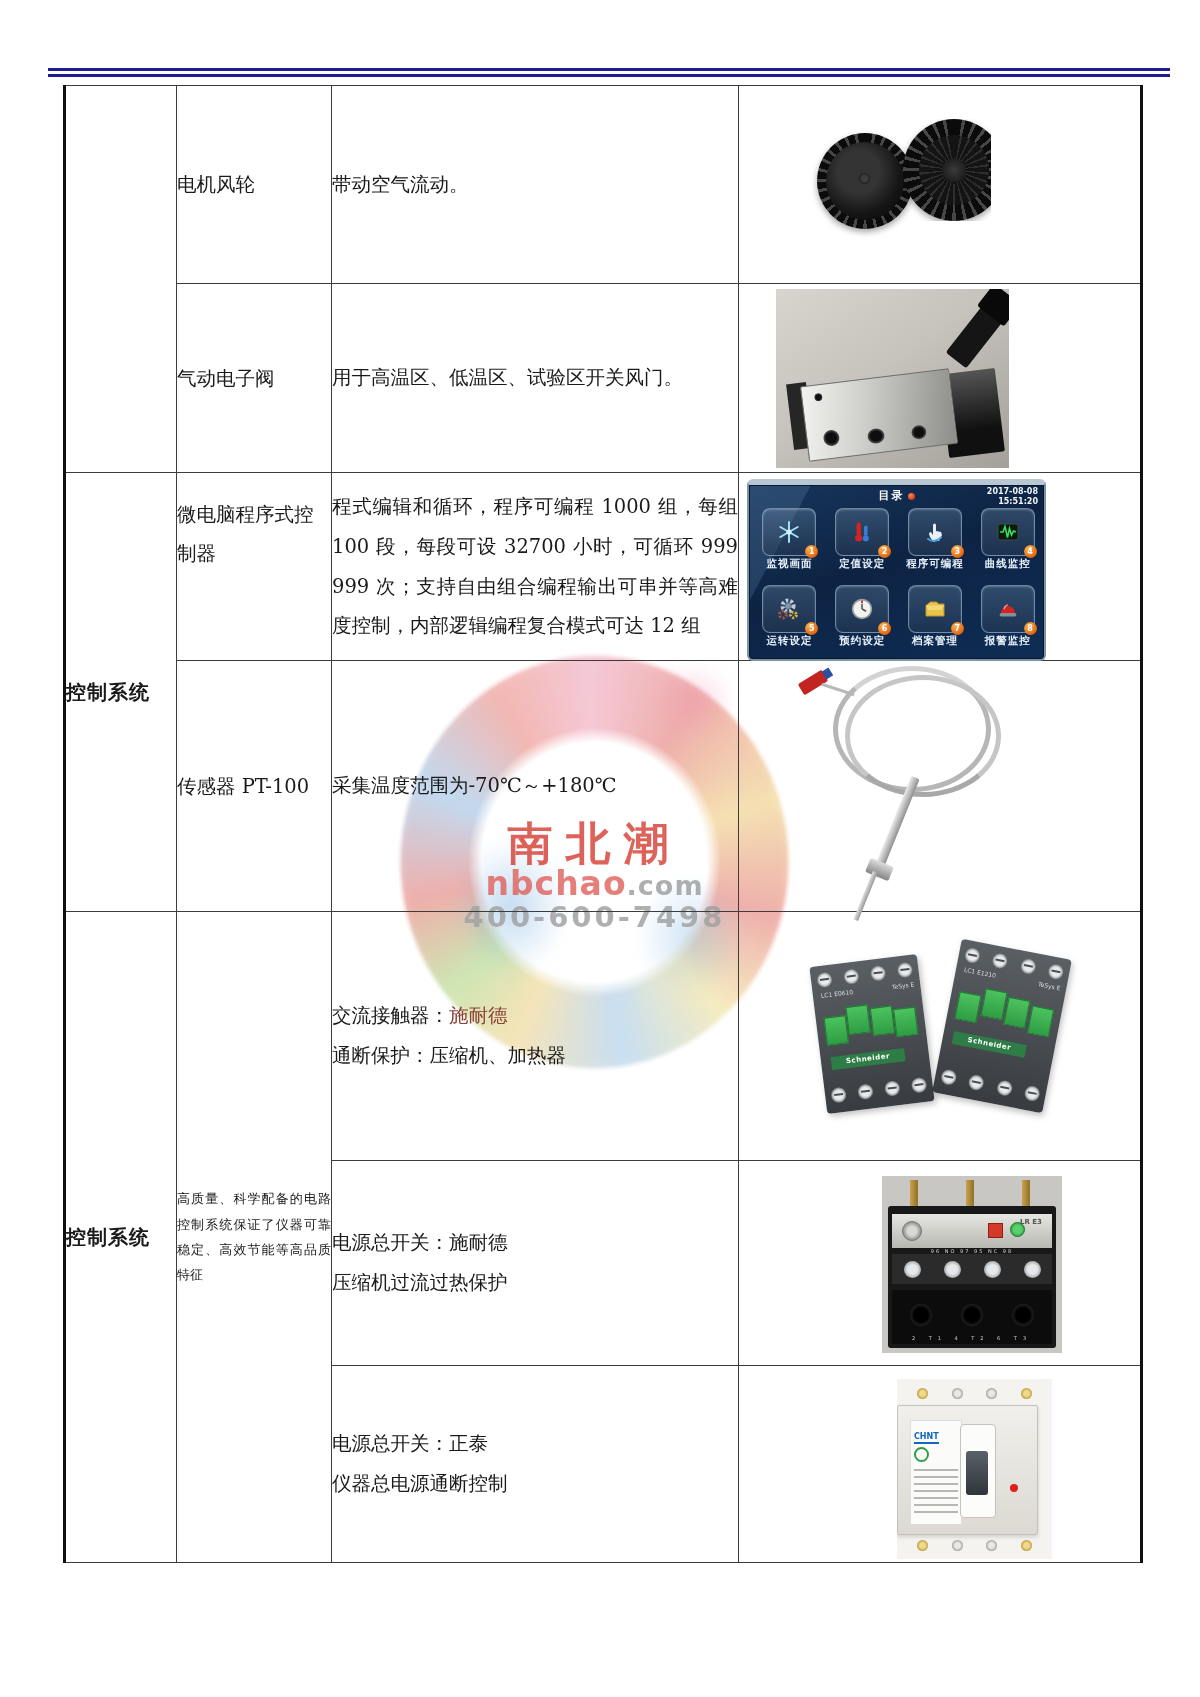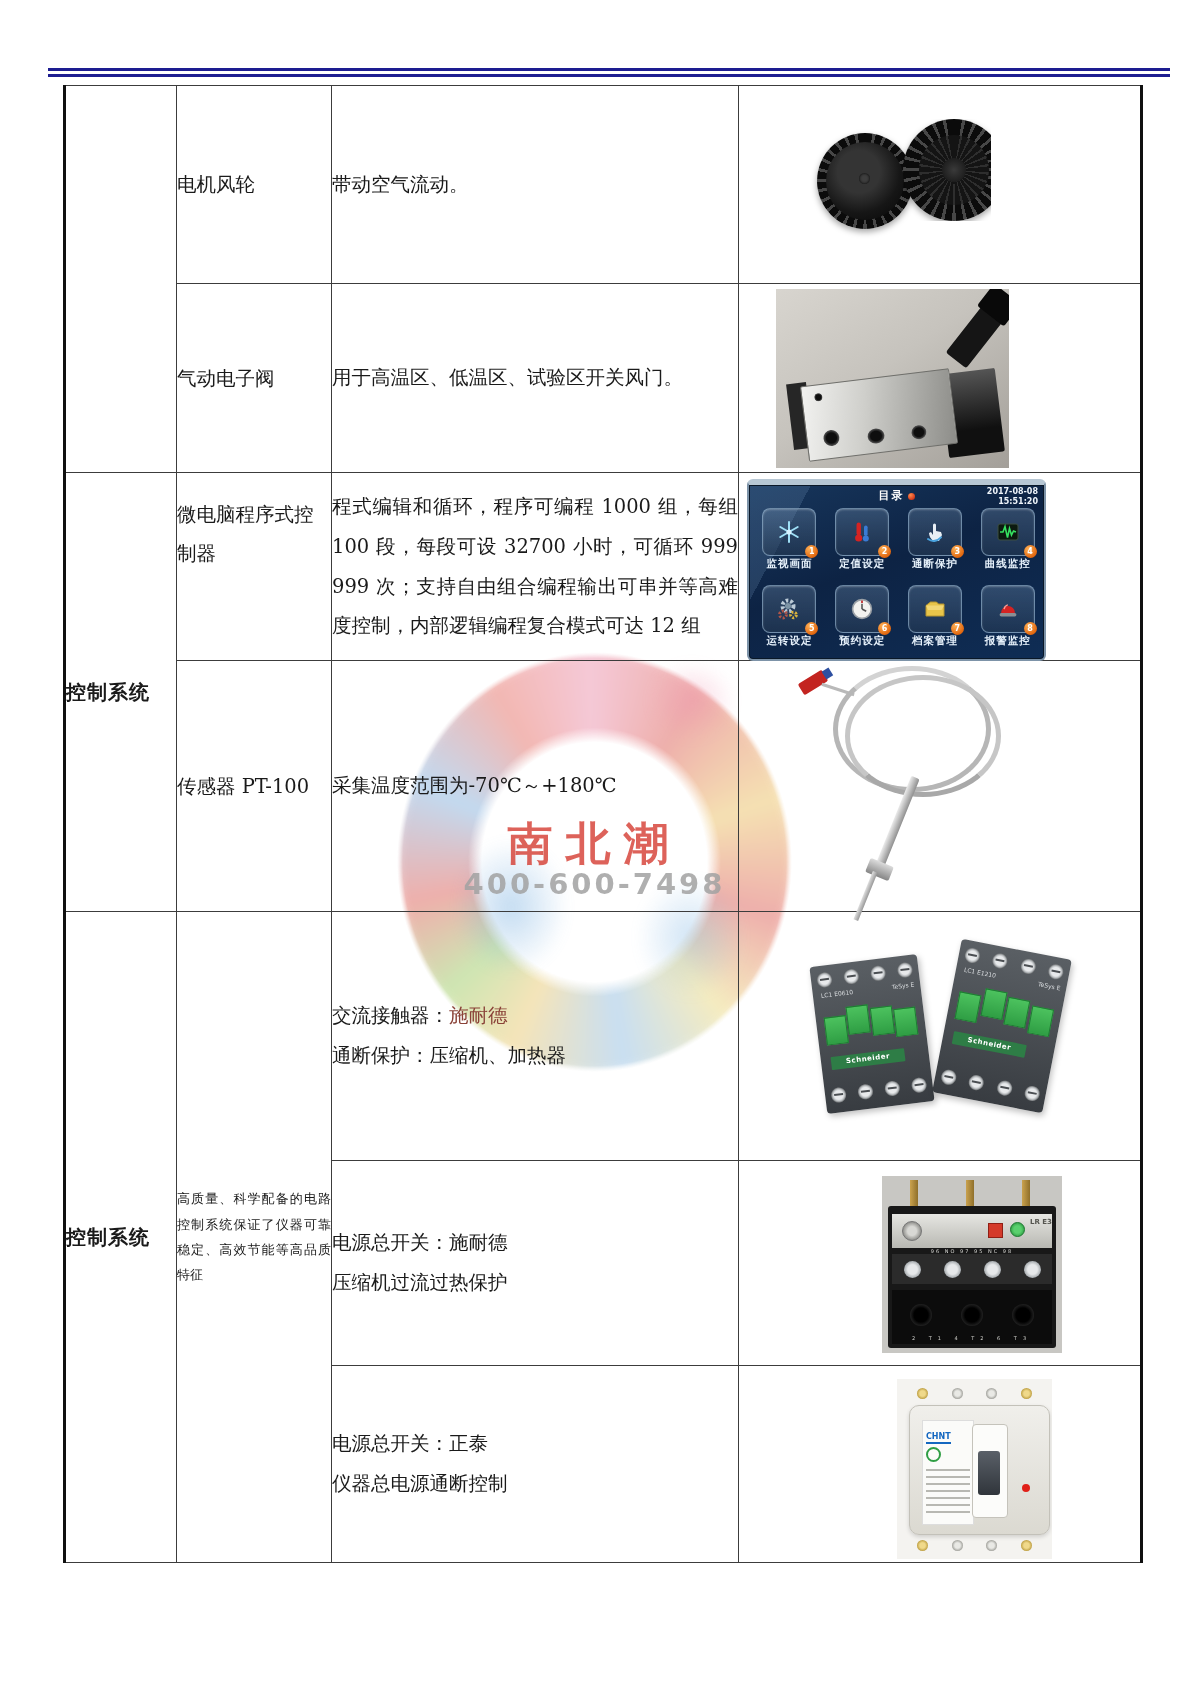--- a/index.html
+++ b/index.html
@@ -150,36 +150,36 @@
   .relay-photo{left:143px;top:15px;width:180px;height:177px;background:#c8c7c3;overflow:hidden;}
   .r-pin{position:absolute;top:4px;width:8px;height:28px;background:linear-gradient(90deg,#caa24e,#8f6f2a);}
   .r-body{position:absolute;left:6px;top:30px;width:168px;height:142px;background:#181818;border-radius:3px;}
   .r-band{position:absolute;left:4px;top:8px;width:160px;height:34px;
           background:linear-gradient(#e6e6e2,#b8b8b2);}
   .r-dial{position:absolute;left:10px;top:7px;width:18px;height:18px;border-radius:50%;
           background:radial-gradient(#d8d8d4 35%,#8a8a86 75%);border:1px solid #777;}
   .r-redbtn{position:absolute;left:96px;top:9px;width:13px;height:13px;background:#d43a2a;border:1px solid #8f1f15;}
   .r-greenscrew{position:absolute;left:118px;top:8px;width:13px;height:13px;border-radius:50%;
           background:radial-gradient(#5ad06e 40%,#2f9e44 80%);border:1px solid #1f7a33;}
-  .r-model{position:absolute;right:0;top:4px;color:#55554f;
+  .r-model{position:absolute;right:10px;top:4px;color:#55554f;
            font:bold 7px "DejaVu Sans","Liberation Sans",sans-serif;margin-left:48px;}
   .r-srow{position:absolute;left:4px;top:48px;width:160px;height:30px;background:#2b2b2b;
           display:flex;align-items:center;justify-content:space-around;}
   .r-screw{width:17px;height:17px;border-radius:50%;background:radial-gradient(#e6e8ea 40%,#9aa0a4 75%,#4e5254);}
   .r-terms{position:absolute;left:4px;top:42px;width:160px;color:#d8d8d4;text-align:center;
            font:5px/6px "DejaVu Sans","Liberation Sans",sans-serif;letter-spacing:2px;}
   .r-base{position:absolute;left:4px;top:84px;width:160px;height:54px;background:#0c0c0c;}
   .r-hole{position:absolute;top:14px;width:22px;height:22px;border-radius:50%;
           background:radial-gradient(#000 45%,#262626 75%,#3a3a3a);}
   .r-bterms{position:absolute;left:0;bottom:3px;width:100%;color:#cfcfca;text-align:center;
            font:5px/6px "DejaVu Sans","Liberation Sans",sans-serif;letter-spacing:6px;}
 
   
   .brk-photo{left:158px;top:13px;width:155px;height:180px;background:#f4f3f0;overflow:hidden;}
-  .b-body{position:absolute;left:12px;top:26px;width:139px;height:128px;border-radius:10px;
+  .b-body{position:absolute;left:0;top:26px;width:139px;height:128px;border-radius:2px;
           background:linear-gradient(#f0efeb,#dbd9d1);border:1px solid #c3c1b9;box-shadow:0 2px 4px rgba(0,0,0,.15);}
   .b-terms{position:absolute;left:8px;width:139px;height:20px;display:flex;justify-content:space-around;align-items:center;}
   .b-terms.top{top:4px;} .b-terms.bot{top:156px;}
   .b-screw{width:11px;height:11px;border-radius:50%;background:radial-gradient(#e9e9e5 35%,#8e8e88 80%);}
   .b-screw.gold{background:radial-gradient(#f0d98a 35%,#b08f2e 80%);}
   .b-label{position:absolute;left:12px;top:14px;width:44px;height:100px;background:#fbfbf9;
            border:1px solid #ddd;padding:3px 3px 0;}
   .b-chnt{color:#1467c0;font:bold 8px "DejaVu Sans","Liberation Sans",sans-serif;
           border-bottom:2px solid #1467c0;display:inline-block;padding-bottom:1px;}
   .b-cert{width:11px;height:11px;border-radius:50%;border:2px solid #2f9e44;margin:3px 0 2px;}
@@ -203,20 +203,21 @@
 
   <div class="toprule"></div>
 
   <div class="watermark">
     <div class="wm-ring"></div>
     <div class="wm-blob b1"></div>
     <div class="wm-blob b2"></div>
     <div class="wm-blob b3"></div>
     <div class="wm-text">
       <div class="wm-brand">南北潮</div>
+      <div class="wm-domain"><span>nbchao</span><span class="sfx">.com</span></div>
       <div class="wm-phone">400-600-7498</div>
     </div>
   </div>
 
   <table class="spec">
     <colgroup>
         <col style="width:112px">
         <col style="width:155px">
         <col style="width:407px">
         <col style="width:403px">
@@ -299,21 +300,21 @@
               <div class="tile-label">定值设定</div>
             </div>
             <div class="tile">
               <div class="tile-box">
                 <svg width="26" height="24" viewBox="0 0 24 24">
                   <path d="M10 21c-2-2-4-5-4-8l2-1 2 3V5a1.5 1.5 0 0 1 3 0v6l5 1 1 3-3 6z" fill="#e9eff5"></path>
                   <path d="M5 19c4 3 9 2.6 13-1.6" stroke="#4aa3df" fill="none" stroke-width="2" stroke-linecap="round"></path>
                 </svg>
                 <span class="badge">3</span>
               </div>
-              <div class="tile-label">通断保护</div>
+              <div class="tile-label">程序可编程</div>
             </div>
             <div class="tile">
               <div class="tile-box">
                 <svg width="26" height="24" viewBox="0 0 24 24">
                   <rect x="2" y="4" width="20" height="16" rx="2" fill="#0c1a10" stroke="#3d4f42"></rect>
                   <polyline points="4,12 7,12 9,6.5 11.5,17.5 13.5,8.5 15.5,15 17.5,11 20,12" stroke="#35e060" stroke-width="1.6" fill="none"></polyline>
                 </svg>
                 <span class="badge">4</span>
               </div>
               <div class="tile-label">曲线监控</div>

